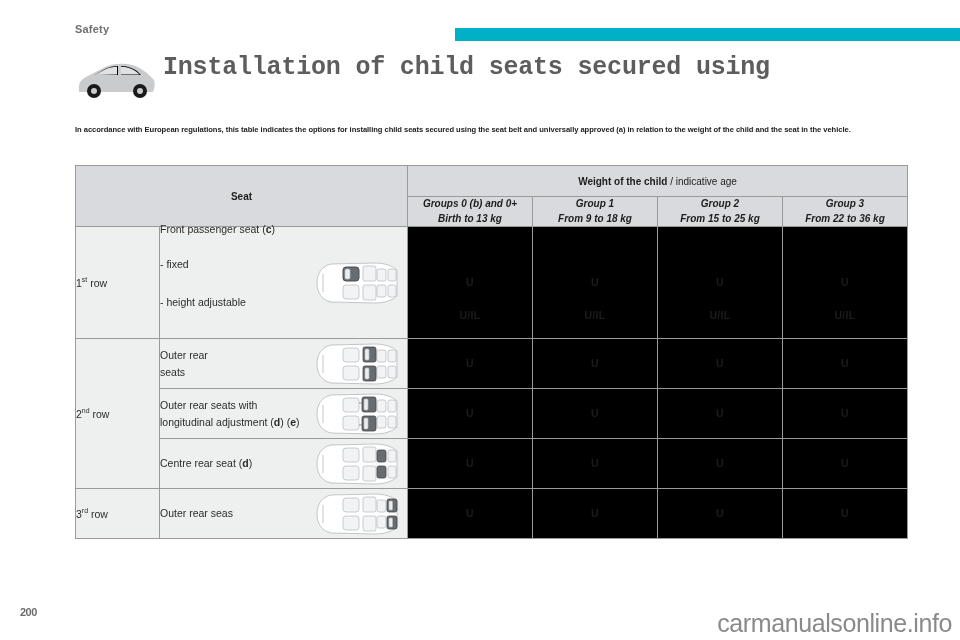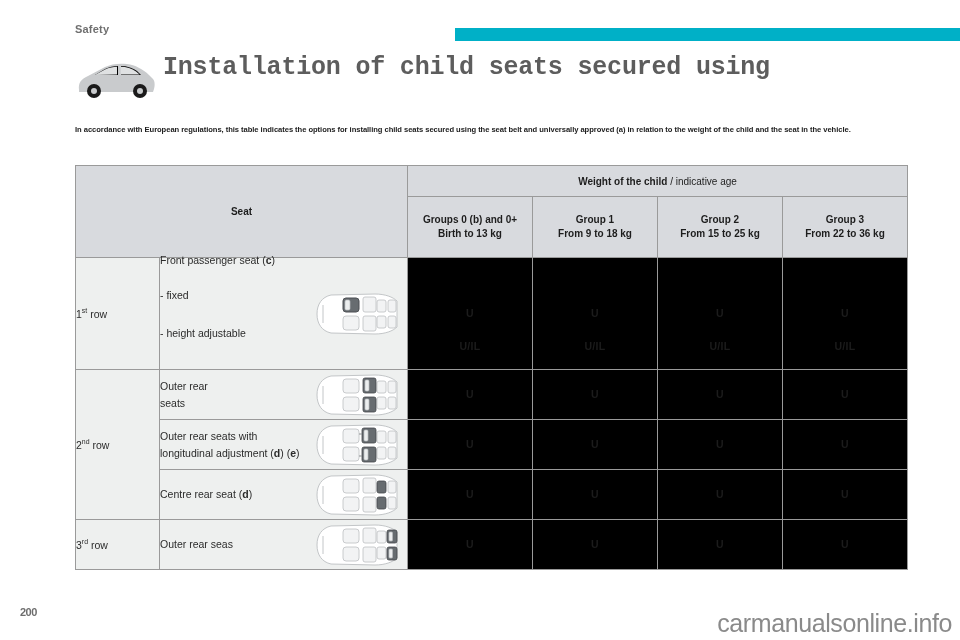--- a/index.html
+++ b/index.html
@@ -81,21 +81,21 @@
   }
   .hdr {
     background: #d8dade;
     text-align: center;
     font-size: 10px;
     color: #1d1d1d;
     font-weight: bold;
   }
   .hdr .light { font-weight: normal; }
   .hdr-top { height: 31px; }
-  .hdr-sub { height: 61px; line-height: 1.45; }
+  .hdr-sub { height: 30px; line-height: 1.45; font-style: italic; }
 
   .rowlbl, .seatcell {
     background: #eef0ef;
     font-size: 10.5px;
     color: #2b2b2b;
   }
   .rowlbl {
     text-align: left;
     padding-left: 12px;
     width: 84px;

